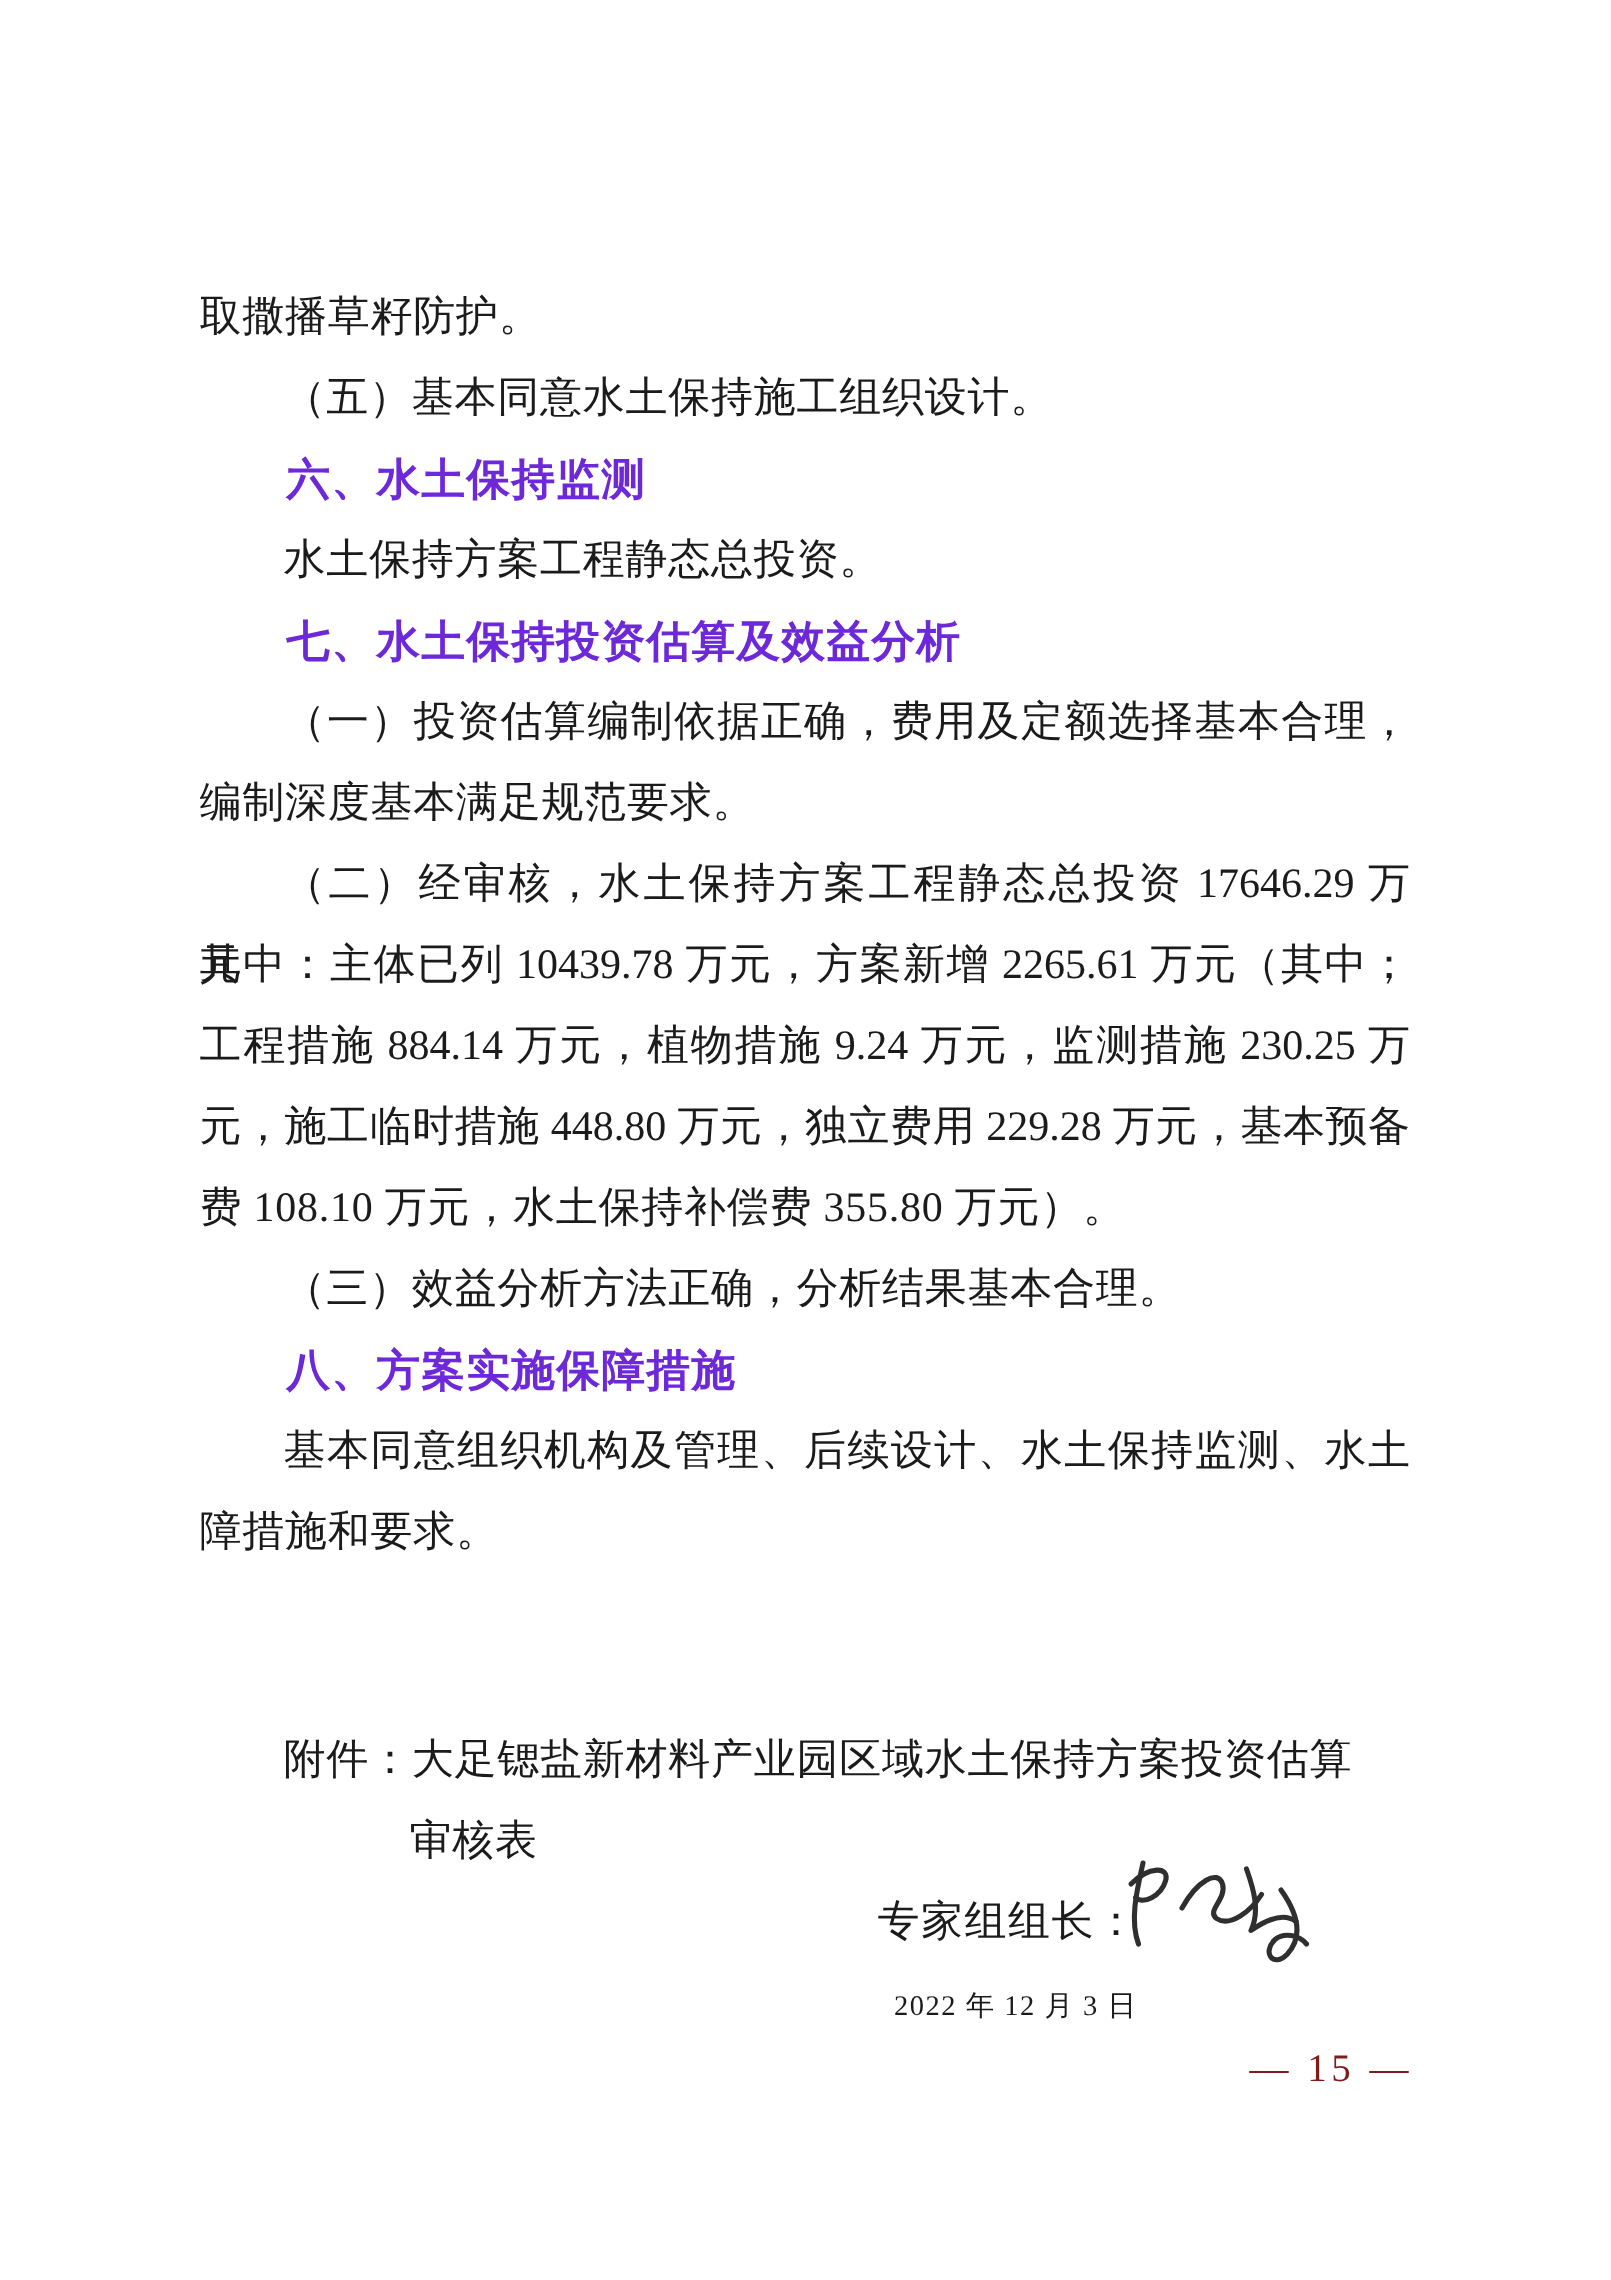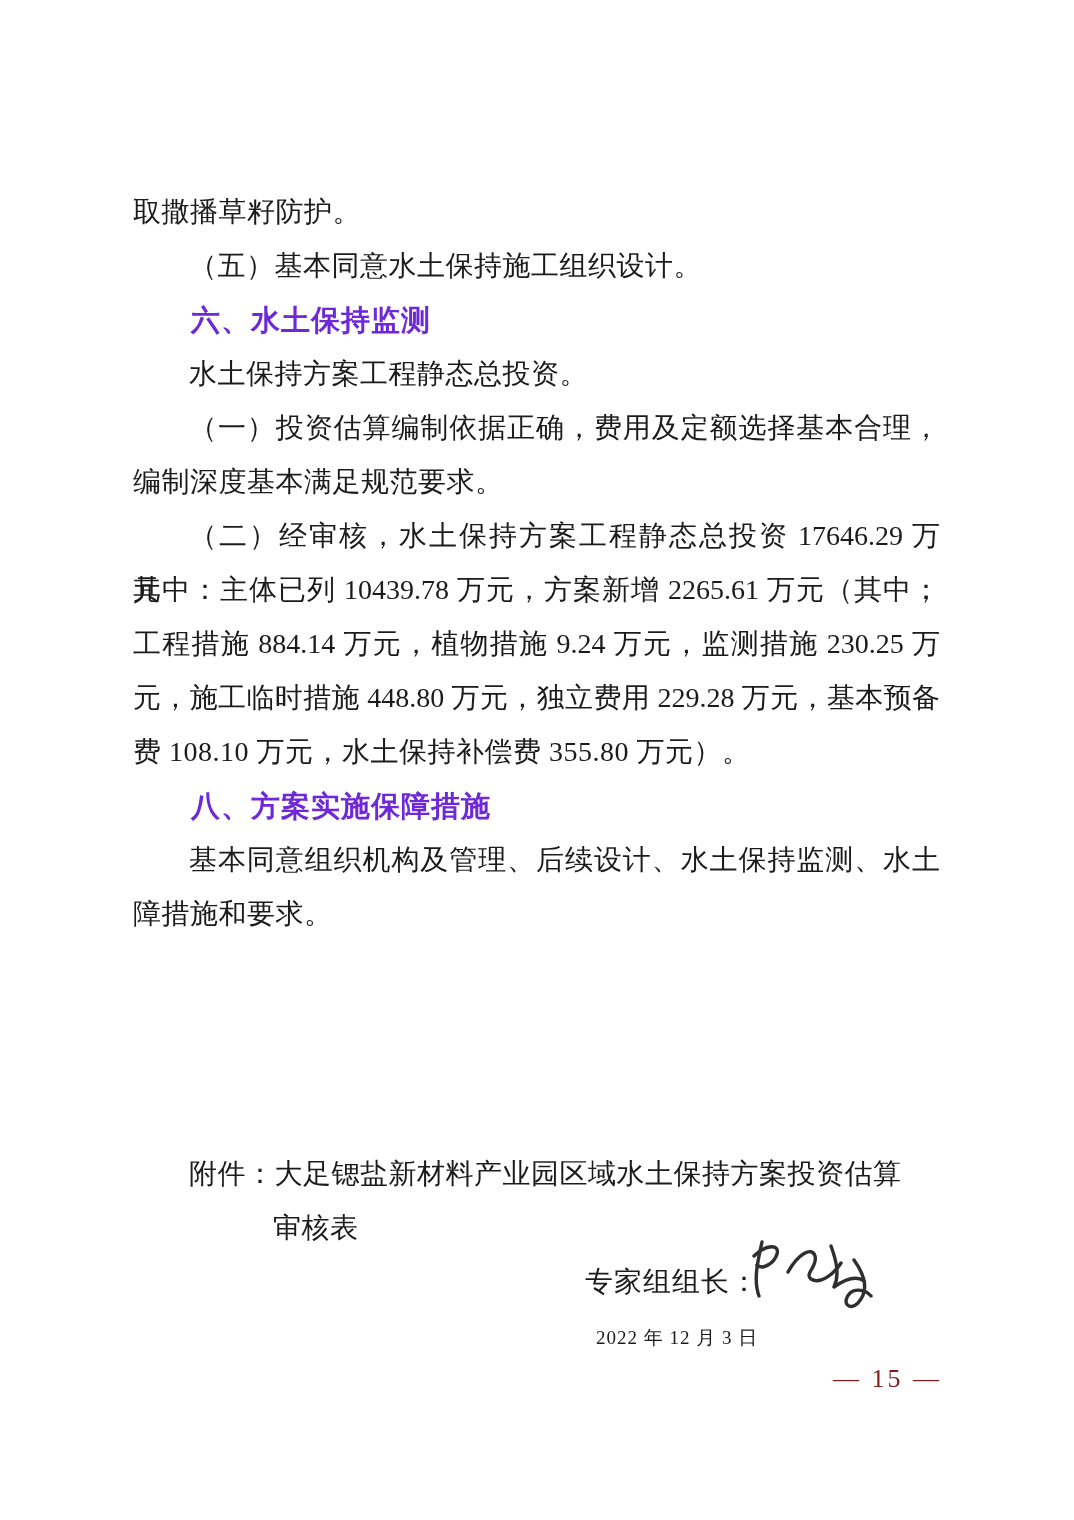--- a/index.html
+++ b/index.html
@@ -93,27 +93,29 @@
 </head>
 <body>
 
 <div class="page">
 
   <div class="text-block">
     <div class="line">取撒播草籽防护。</div>
     <div class="line indent">（五）基本同意水土保持施工组织设计。</div>
     <div class="line heading indent">六、水土保持监测</div>
     <div class="line indent">水土保持方案工程静态总投资。</div>
+    <div class="line heading indent">七、水土保持投资估算及效益分析</div>
     <div class="line indent fill">（一）投资估算编制依据正确，费用及定额选择基本合理，</div>
     <div class="line">编制深度基本满足规范要求。</div>
     <div class="line indent fill">（二）经审核，水土保持方案工程静态总投资 17646.29 万元，</div>
     <div class="line fill">其中：主体已列 10439.78 万元，方案新增 2265.61 万元（其中：</div>
     <div class="line fill">工程措施 884.14 万元，植物措施 9.24 万元，监测措施 230.25 万</div>
     <div class="line fill">元，施工临时措施 448.80 万元，独立费用 229.28 万元，基本预备</div>
     <div class="line">费 108.10 万元，水土保持补偿费 355.80 万元）。</div>
+    <div class="line indent">（三）效益分析方法正确，分析结果基本合理。</div>
     <div class="line heading indent">八、方案实施保障措施</div>
     <div class="line indent fill">基本同意组织机构及管理、后续设计、水土保持监测、水土</div>
     <div class="line">障措施和要求。</div>
   </div>
 
   <div class="attachment-block">
     <div class="line attachment-line1">附件：大足锶盐新材料产业园区域水土保持方案投资估算</div>
     <div class="line attachment-line2">审核表</div>
   </div>
 

